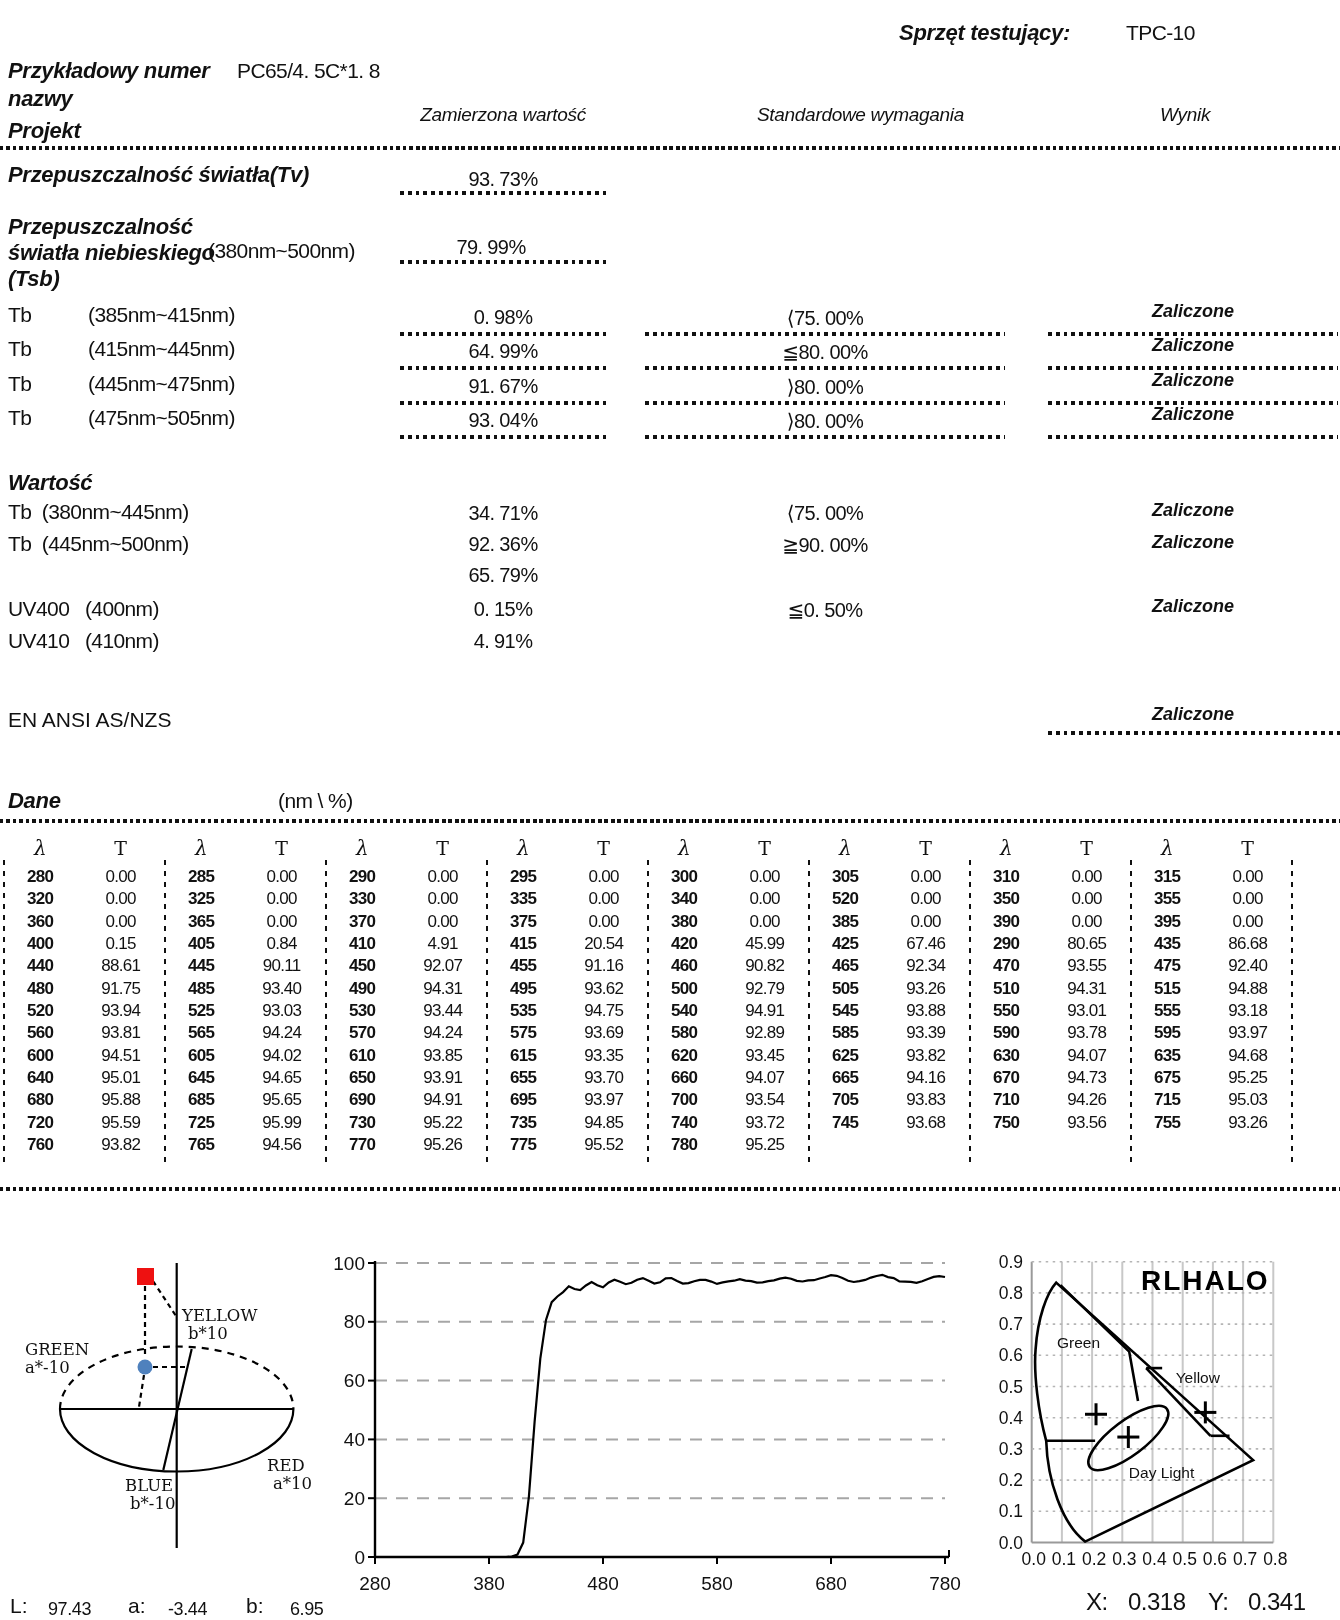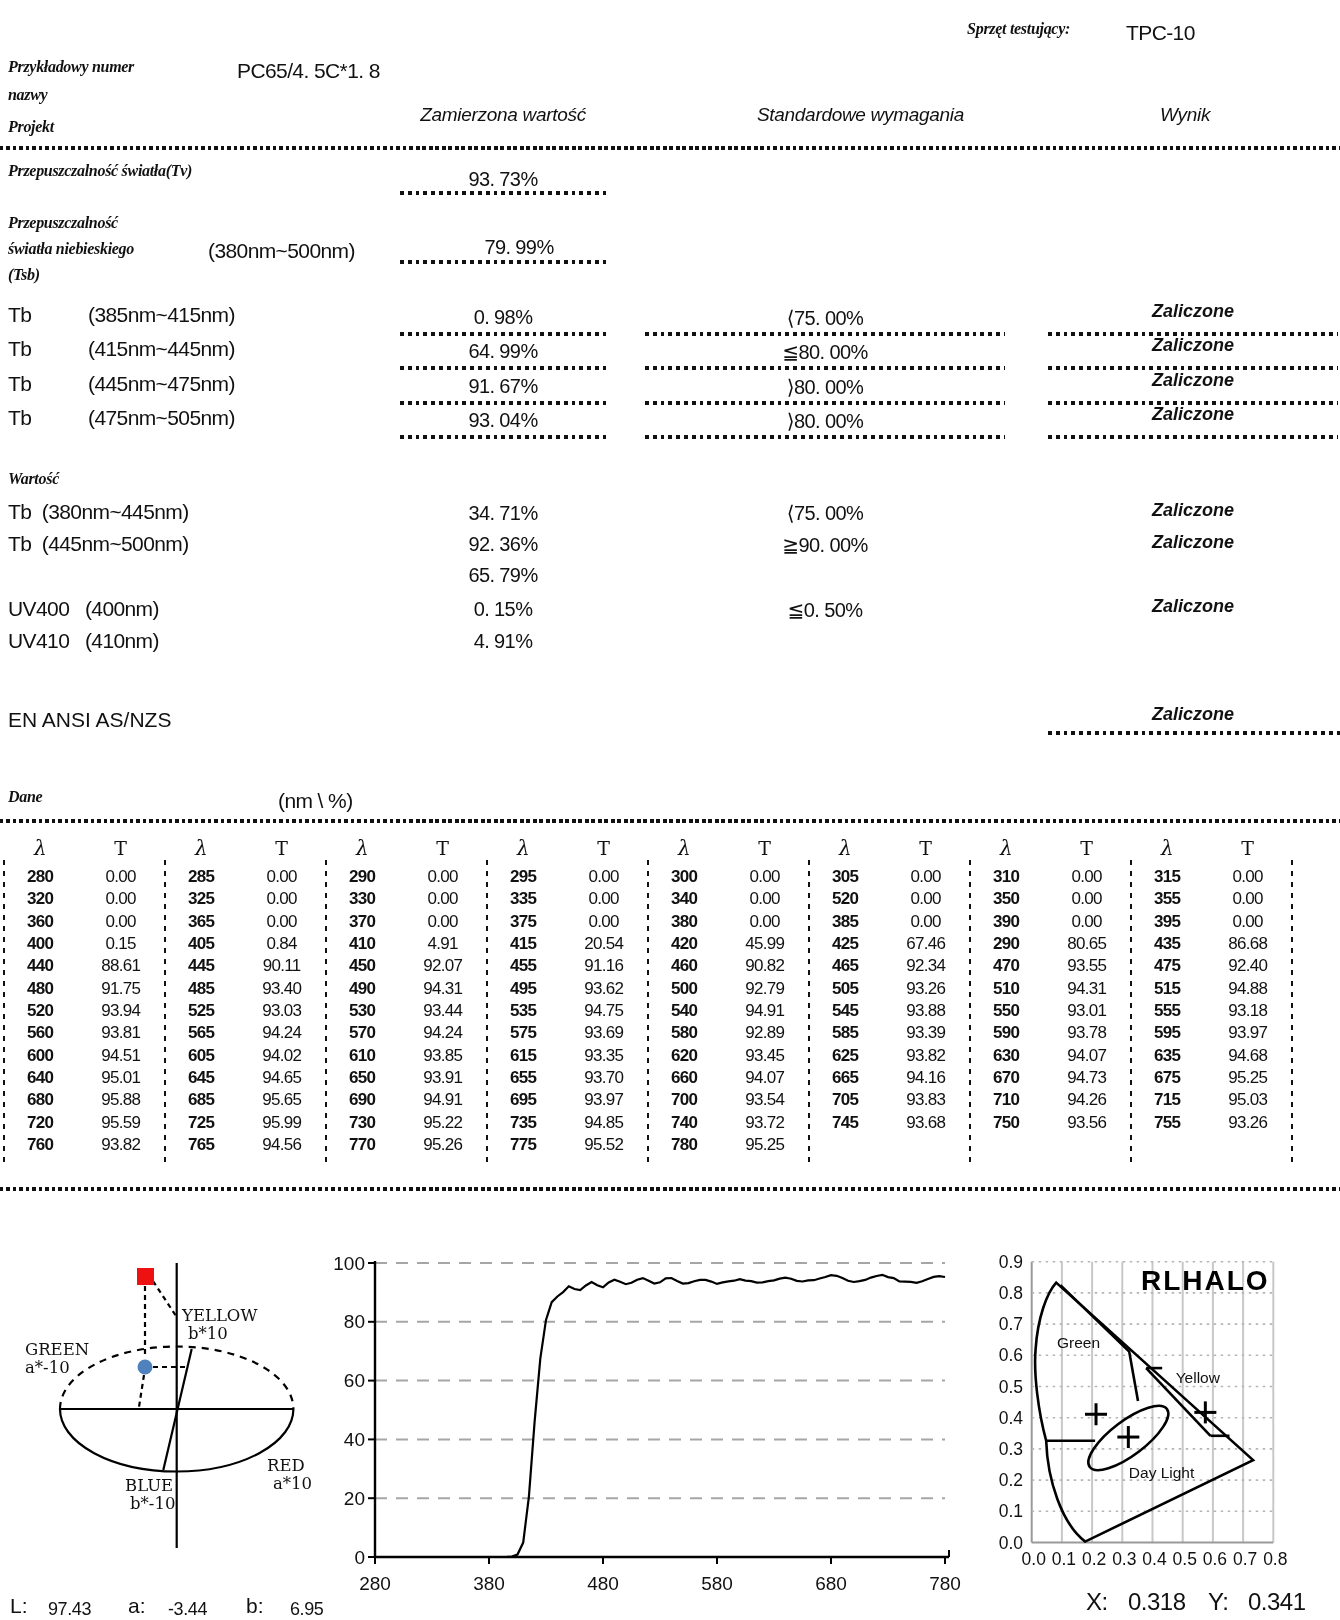--- a/index.html
+++ b/index.html
@@ -1,19 +1,19 @@
 <!DOCTYPE html>
 <html><head>
 <meta charset="utf-8">
 <style>
   html,body{margin:0;padding:0;background:#fff;}
   #page{position:relative;width:1340px;height:1620px;background:#ffffff;overflow:hidden;
         font-family:"Liberation Sans",sans-serif;color:#111;}
   .abs{position:absolute;white-space:pre;}
-  .bi{font-family:Liberation Serif, serif;font-style:italic;font-weight:bold;font-size:16px;letter-spacing:-0.3px;}
+  .bi{font-family:Liberation Sans, sans-serif;font-style:italic;font-weight:bold;font-size:22px;letter-spacing:-0.3px;}
   .bi19{font-family:"Liberation Sans",sans-serif;font-style:italic;font-weight:normal;font-size:19px;letter-spacing:-0.3px;}
   .txt{font-size:21px;letter-spacing:-0.6px;}
   .val{font-size:20px;letter-spacing:-0.6px;}
   .pass{font-style:italic;font-weight:bold;font-size:18px;}
   .ctr{text-align:center;}
   .dotline{height:4px;background:repeating-linear-gradient(90deg,#111 0 3.5px,transparent 3.5px 6.5px);}
   .dotunder{height:3.5px;background:repeating-linear-gradient(90deg,#111 0 3.8px,transparent 3.8px 7.8px);}
   #tbl-head,#tbl-body{position:absolute;left:4px;width:1288px;}
   .trow{display:grid;grid-template-columns:repeat(8,161px);height:22.35px;line-height:22.35px;}
   .tcell{display:flex;}
@@ -56,21 +56,21 @@
   <div class="abs dotline" style="left:0;top:146px;width:1340px"></div>
 
   <div class="abs bi" style="left:8px;top:162px">Przepuszczalność światła(Tv)</div>
   <div class="abs val ctr" style="left:400px;top:168px;width:206px">93. 73%</div>
   <div class="abs dotunder" style="left:400px;top:191px;width:206px"></div>
 
   <div class="abs bi" style="left:8px;top:214px">Przepuszczalność</div>
   <div class="abs bi" style="left:8px;top:240px">światła niebieskiego</div>
   <div class="abs txt" style="left:208px;top:239px">(380nm~500nm)</div>
   <div class="abs bi" style="left:8px;top:266px">(Tsb)</div>
-  <div class="abs val ctr" style="left:416px;top:236px;width:206px">79. 99%</div>
+  <div class="abs val ctr" style="left:388px;top:236px;width:206px">79. 99%</div>
   <div class="abs dotunder" style="left:400px;top:260px;width:206px"></div>
 
   <div class="abs txt" style="left:8px;top:303px">Tb</div>
   <div class="abs txt" style="left:88px;top:303px">(385nm~415nm)</div>
   <div class="abs val ctr" style="left:400px;top:306px;width:206px">0. 98%</div>
   <div class="abs val ctr" style="left:645px;top:306px;width:360px">⟨75. 00%</div>
   <div class="abs pass ctr" style="left:1048px;top:301px;width:290px">Zaliczone</div>
   <div class="abs dotunder" style="left:400px;top:332px;width:206px"></div>
   <div class="abs dotunder" style="left:645px;top:332px;width:360px"></div>
   <div class="abs dotunder" style="left:1048px;top:332px;width:290px"></div>

